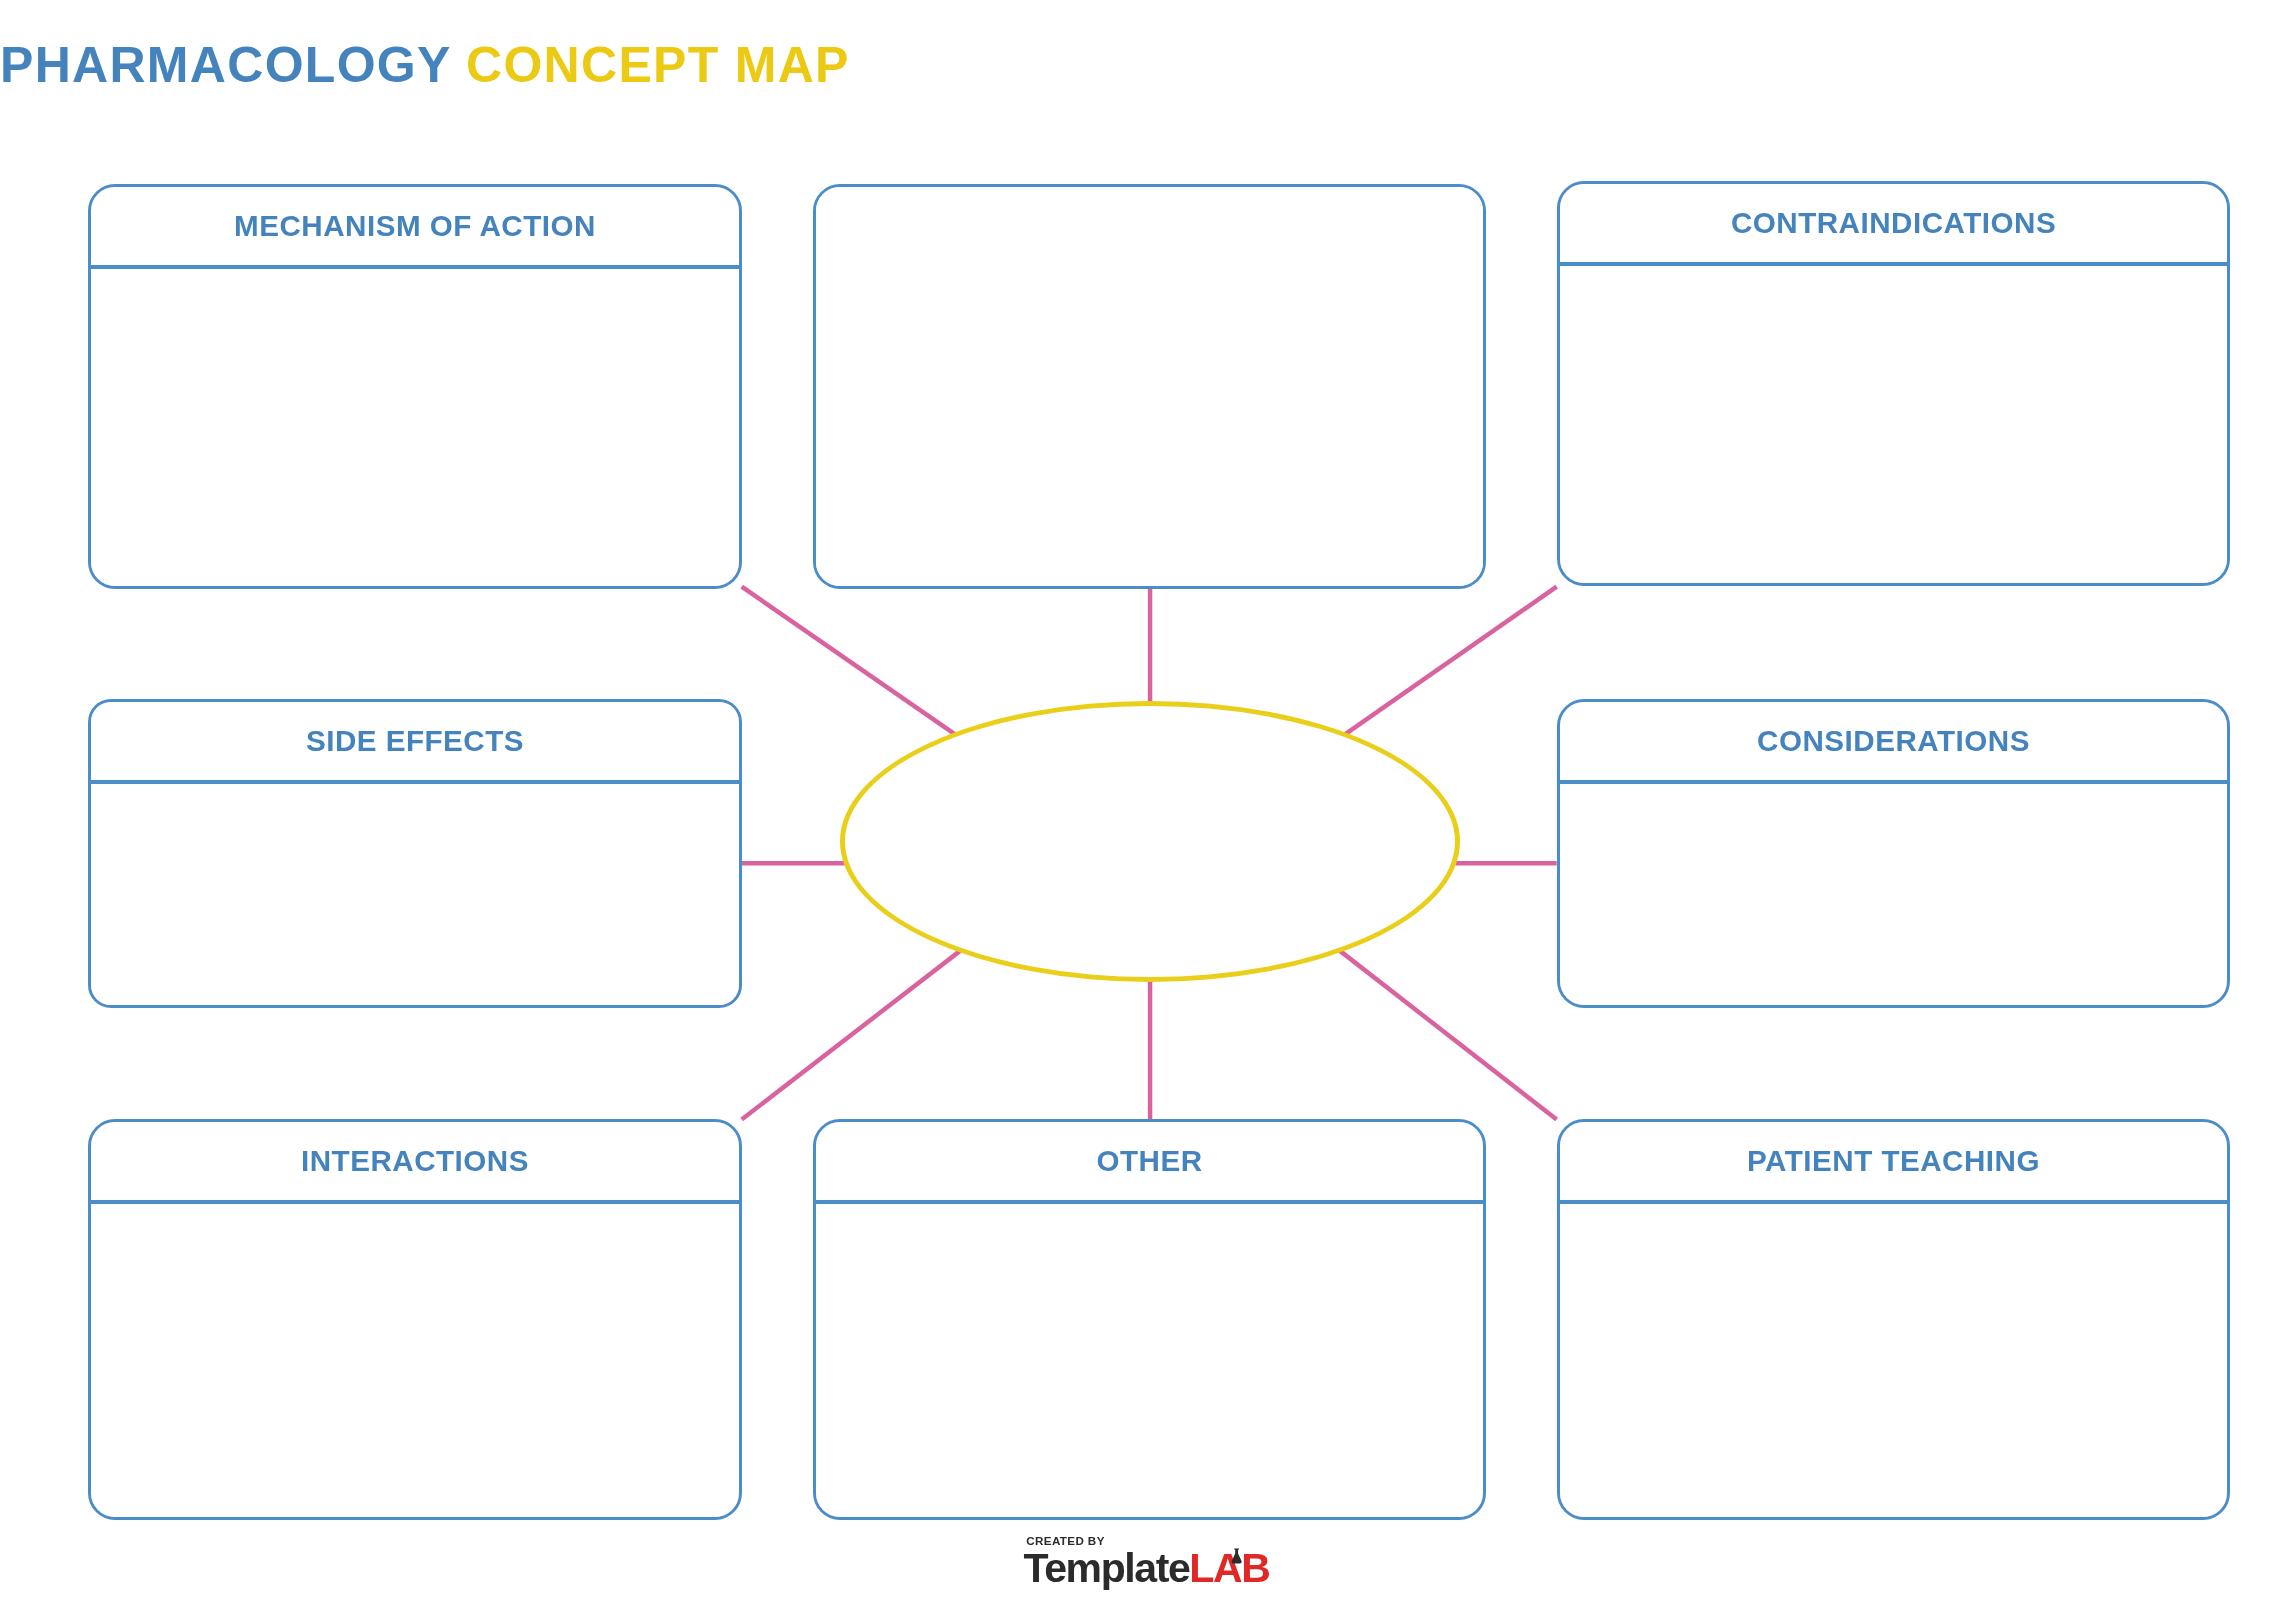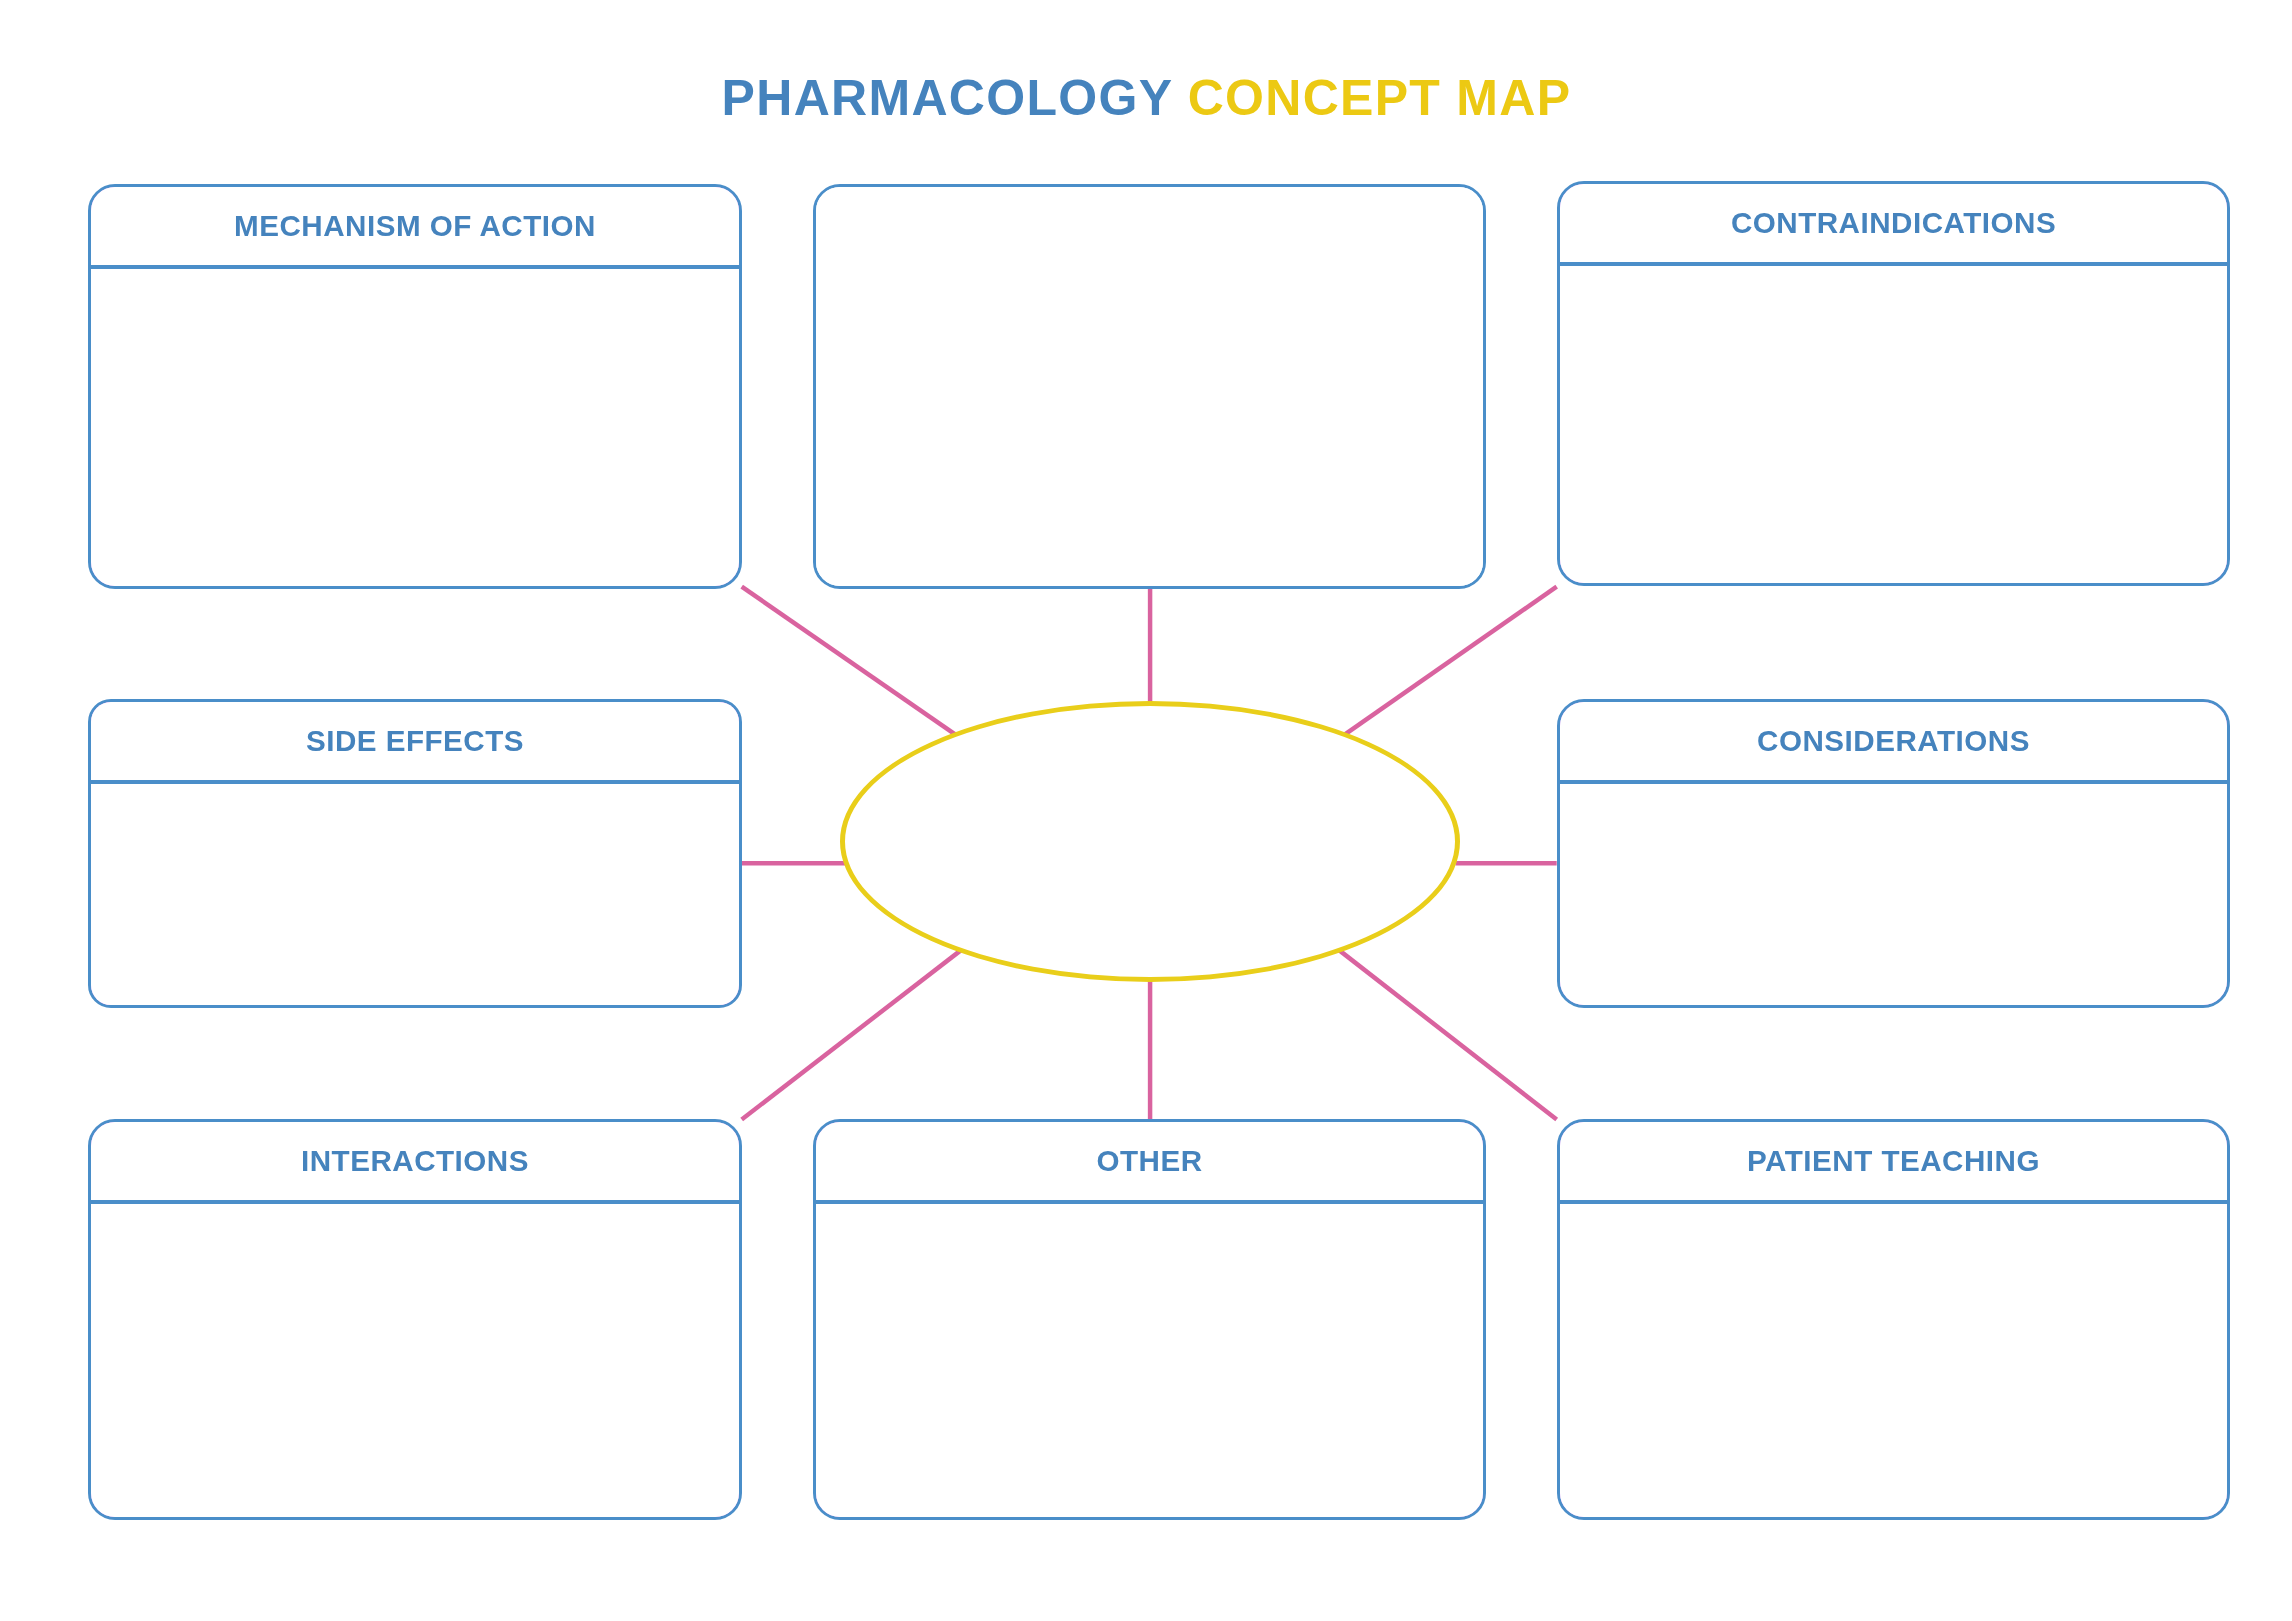--- a/index.html
+++ b/index.html
@@ -16,23 +16,23 @@
     position: relative;
     width: 2293px;
     height: 1621px;
     background: #ffffff;
   }
 
   
   #page-title {
     position: absolute;
     left: 0;
-    top: 73px;
-    width: 2293px;
-    text-align: center;
+    top: 40px;
+    width: 2293px;
+    text-align: left;
     font-size: 50px;
     font-weight: 700;
     letter-spacing: 1.3px;
     white-space: nowrap;
     line-height: 1;
   }
   #page-title .t-blue   { color: #4583bd; }
   #page-title .t-yellow { color: #ecc913; }
 
   
@@ -198,15 +198,25 @@
         <div class="card-body"></div>
       </div>
       <div class="concept-card" style="left: 1557px; top: 1119px; width: 673px; height: 401px;">
         <div class="card-header">
           <div class="card-title">PATIENT TEACHING</div>
         </div>
         <div class="card-body"></div>
       </div>
     </div>
 
+  <div id="footer-logo">
+    <span class="logo-inner">
+      <span class="logo-createdby">CREATED BY</span>
+      <span class="logo-word">
+        <span class="logo-template">Template</span><span class="logo-lab"><span>LAB</span><svg class="logo-flask" viewBox="0 0 24 24">
+              <path d="M9.5 2h5v1.6h-1.1v5.1l4.6 10.1c.7 1.5-.3 3.2-2 3.2H7c-1.7 0-2.7-1.7-2-3.2l4.6-10.1V3.6H8.5V2z" fill="#2b2b2b"></path>
+            </svg></span>
+      </span>
+    </span>
+  </div>
 
 </div>
 
 
 </body></html>

